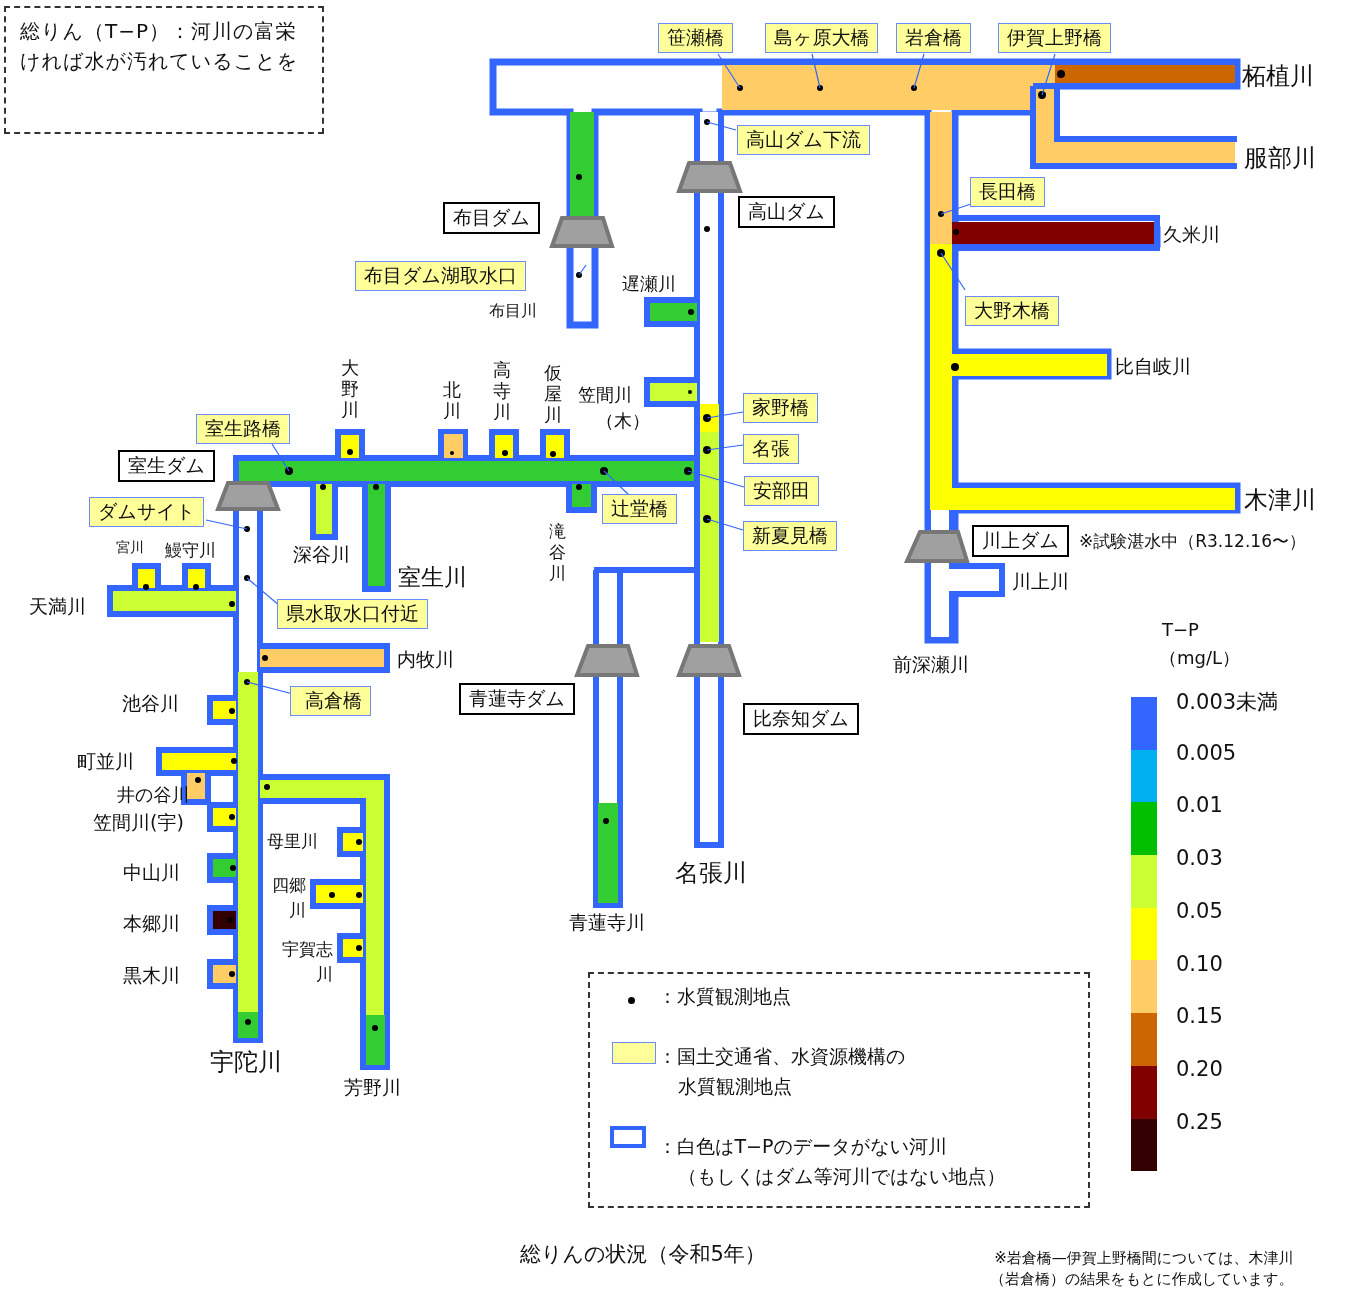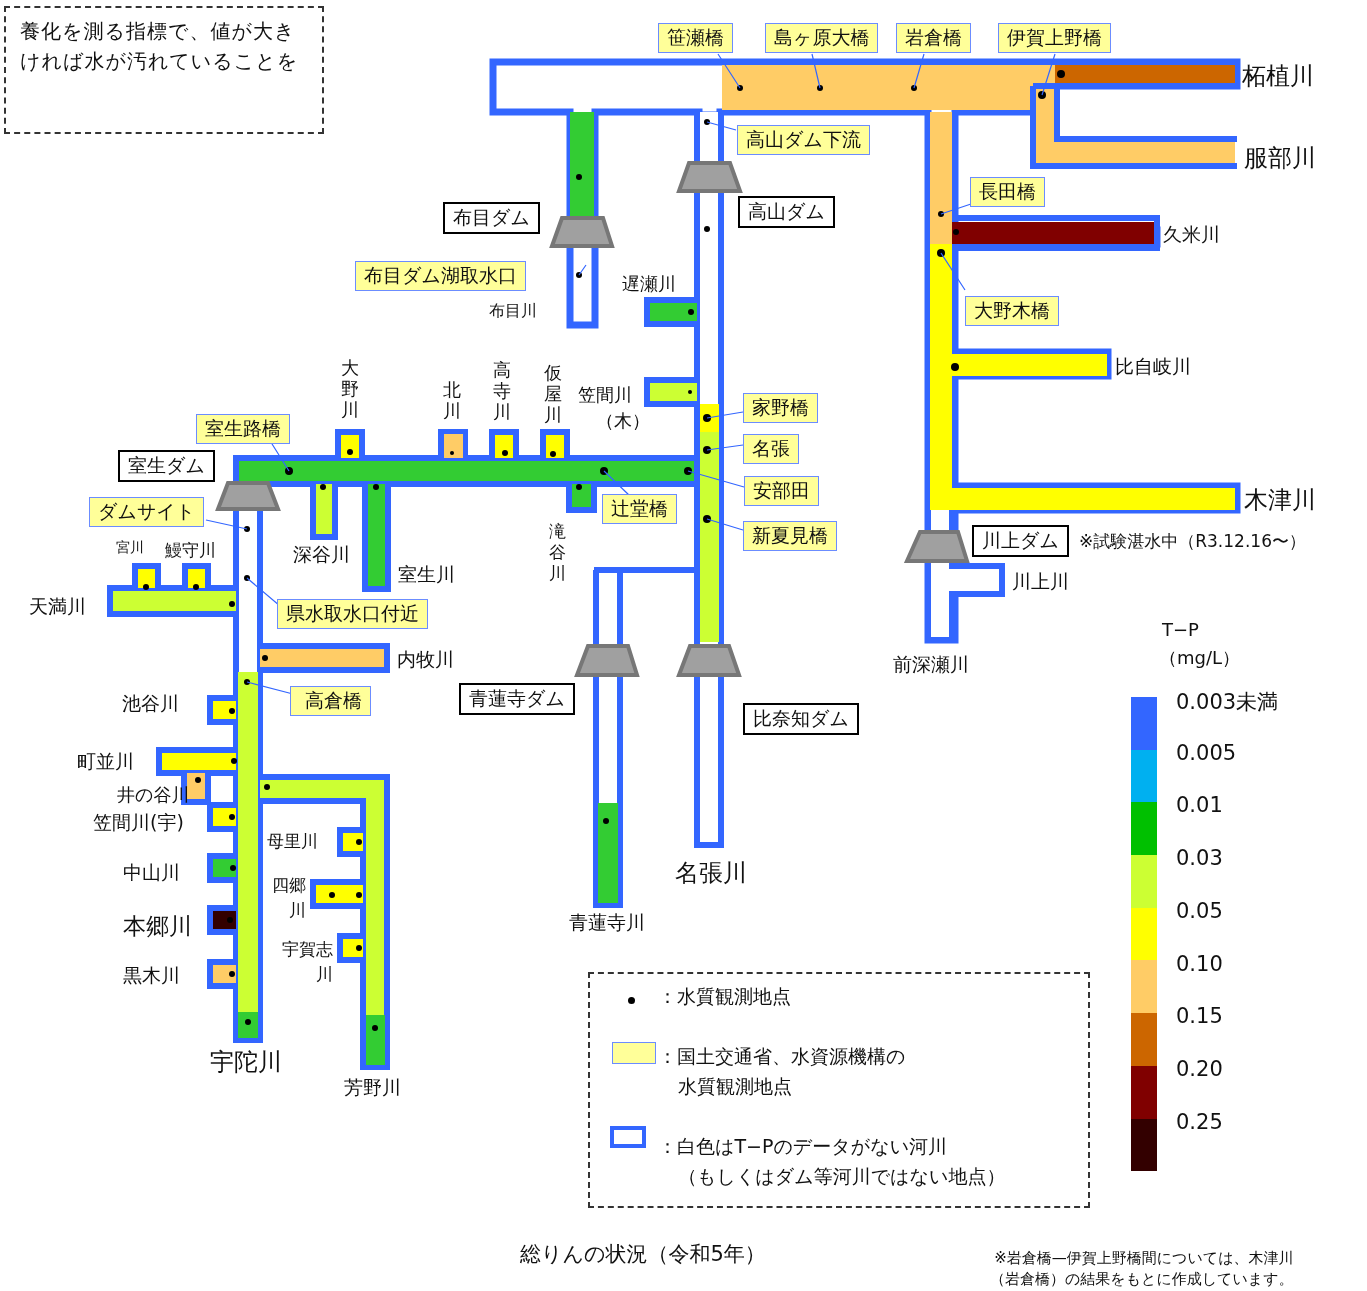--- a/index.html
+++ b/index.html
@@ -150,52 +150,52 @@
 
   <g stroke="#3366ff" stroke-width="1.2" fill="none">
     <path d="M718 54 L740 88 M812 54 L820 88 M924 54 L914 88 M1055 54 L1042 95"></path>
     <path d="M736 130 L707 122 M974 203 L941 214 M965 290 L941 253 M586 265 L579 275"></path>
     <path d="M262 428 L289 471 M206 520 L247 529 M280 606 L247 578 M293 694 L247 682"></path>
     <path d="M743 412 L707 418 M743 445 L707 450 M744 487 L688 471 M743 530 L707 519 M630 496 L604 471"></path>
   </g>
 </svg>
 
 <div class="intro">
-  <div>養化を測る指標で、値が大き</div>
+  <div>総りん（T−P）：河川の富栄</div>
   <div>ければ水が汚れていることを</div>
 </div>
 
 <div class="t" style="left:1242px;top:60px;font-size:24px;">柘植川</div>
 <div class="t" style="left:1244px;top:142px;font-size:24px;">服部川</div>
 <div class="t" style="left:1163px;top:222px;font-size:19px;">久米川</div>
 <div class="t" style="left:1115px;top:354px;font-size:19px;">比自岐川</div>
 <div class="t" style="left:1244px;top:484px;font-size:24px;">木津川</div>
 <div class="t" style="left:1012px;top:569px;font-size:19px;">川上川</div>
 <div class="t" style="left:893px;top:652px;font-size:19px;">前深瀬川</div>
 <div class="t" style="left:489px;top:301px;font-size:16px;">布目川</div>
 <div class="t" style="left:622px;top:272px;font-size:18px;">遅瀬川</div>
 <div class="t" style="left:578px;top:383px;font-size:18px;">笠間川</div>
 <div class="t" style="left:596px;top:409px;font-size:18px;">（木）</div>
 <div class="t" style="left:341px;top:357px;font-size:18px;width:20px;white-space:normal;line-height:21px;">大野川</div>
 <div class="t" style="left:443px;top:379px;font-size:18px;width:20px;white-space:normal;line-height:21px;">北川</div>
 <div class="t" style="left:493px;top:359px;font-size:18px;width:20px;white-space:normal;line-height:21px;">高寺川</div>
 <div class="t" style="left:544px;top:362px;font-size:18px;width:20px;white-space:normal;line-height:21px;">仮屋川</div>
 <div class="t" style="left:293px;top:542px;font-size:19px;">深谷川</div>
-<div class="t" style="left:398px;top:562px;font-size:19px;">室生川</div>
+<div class="t" style="left:398px;top:562px;font-size:23px;">室生川</div>
 <div class="t" style="left:549px;top:521px;font-size:17px;width:20px;white-space:normal;line-height:21px;">滝谷川</div>
 <div class="t" style="left:116px;top:539px;font-size:14px;">宮川</div>
 <div class="t" style="left:165px;top:539px;font-size:17px;">鰻守川</div>
 <div class="t" style="left:29px;top:594px;font-size:19px;">天満川</div>
 <div class="t" style="left:397px;top:647px;font-size:19px;">内牧川</div>
 <div class="t" style="left:122px;top:691px;font-size:19px;">池谷川</div>
 <div class="t" style="left:77px;top:749px;font-size:19px;">町並川</div>
 <div class="t" style="left:93px;top:783px;font-size:18px;margin-left:24px;">井の谷川</div>
 <div class="t" style="left:93px;top:810px;font-size:19px;">笠間川(宇)</div>
 <div class="t" style="left:123px;top:860px;font-size:19px;">中山川</div>
-<div class="t" style="left:123px;top:911px;font-size:23px;">本郷川</div>
+<div class="t" style="left:123px;top:911px;font-size:19px;">本郷川</div>
 <div class="t" style="left:123px;top:963px;font-size:19px;">黒木川</div>
 <div class="t" style="left:210px;top:1046px;font-size:24px;">宇陀川</div>
 <div class="t" style="left:267px;top:830px;font-size:17px;">母里川</div>
 <div class="t" style="left:262px;top:873px;font-size:17px;width:44px;white-space:normal;line-height:25px;text-align:right;">四郷川</div>
 <div class="t" style="left:269px;top:937px;font-size:17px;width:64px;white-space:normal;line-height:25px;text-align:right;">宇賀志川</div>
 <div class="t" style="left:344px;top:1075px;font-size:19px;">芳野川</div>
 <div class="t" style="left:569px;top:910px;font-size:19px;">青蓮寺川</div>
 <div class="t" style="left:675px;top:857px;font-size:24px;">名張川</div>
 
 <style>.dam{position:absolute;background:#fff;border:2px solid #000;padding:1px 8px;font-size:19px;white-space:nowrap;}</style>

